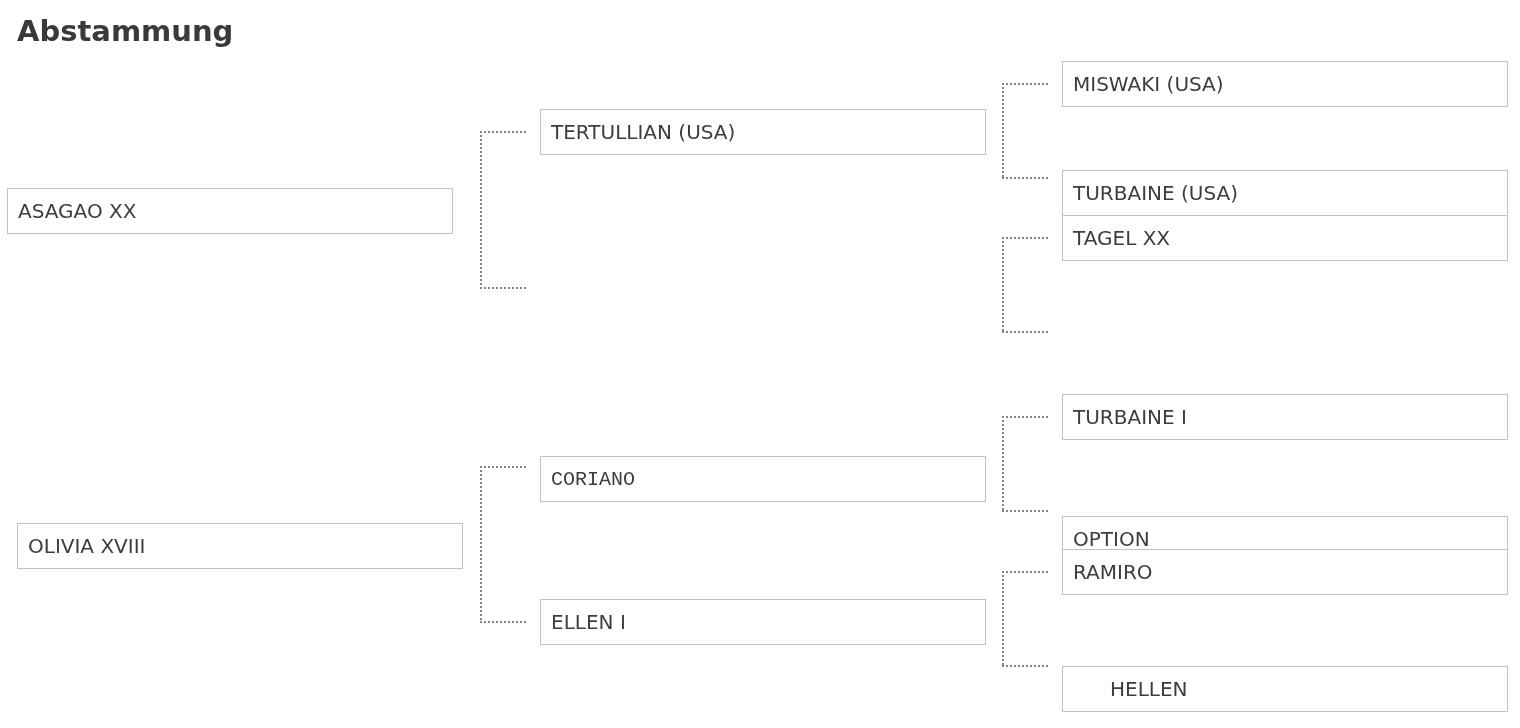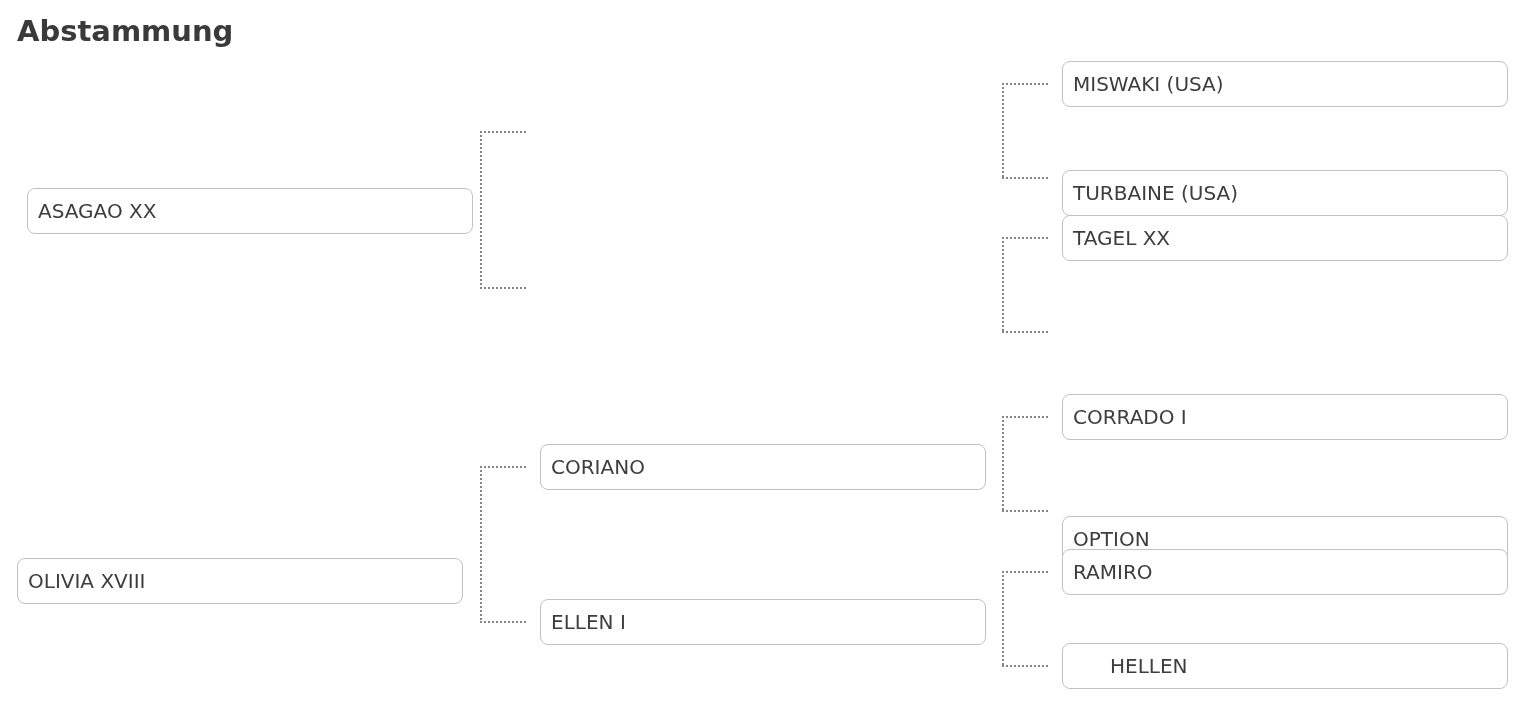--- a/index.html
+++ b/index.html
@@ -24,21 +24,21 @@
     line-height: 1.15;
     font-weight: bold;
     color: #3a3a3a;
   }
   .node {
     position: absolute;
     width: 446px;
     height: 46px;
     box-sizing: border-box;
     border: 1.5px solid #c2c2c2;
-    border-radius: 8px;
+    border-radius: 0;
     background: #ffffff;
     display: flex;
     align-items: center;
     padding: 0 12px 0 10px;
     font-size: 20px;
     color: #3d3d3d;
     white-space: nowrap;
     cursor: pointer;
   }
   .dot-h {
@@ -46,36 +46,36 @@
     height: 2px;
     background-image: repeating-linear-gradient(to right, #858585 0 2px, transparent 2px 4px);
   }
   .dot-v {
     position: absolute;
     width: 2px;
     background-image: repeating-linear-gradient(to bottom, #858585 0 2px, transparent 2px 4px);
   }
 
   
-  .n-1a { left: 27px;   top: 188px; }
-  .n-1b { left: 17px;   top: 523px; margin-top: 35px; }
+  .n-1a { left: 7px;   top: 188px; }
+  .n-1b { left: 17px;   top: 523px; }
   
   .n-2a { left: 540px;  top: 109px; }
   .n-2b { left: 540px;  top: 265px; }
-  .n-2c { left: 540px;  top: 444px; }
+  .n-2c { left: 540px;  top: 456px; font-family: Liberation Mono, monospace; }
   .n-2d { left: 540px;  top: 599px; text-align: center; }
   
   .n-3a { left: 1062px; top: 61px;  }
   .n-3b { left: 1062px; top: 155px; margin-top: 15px; }
   .n-3c { left: 1062px; top: 215px; }
   .n-3d { left: 1062px; top: 309px; }
   .n-3e { left: 1062px; top: 394px; }
   .n-3f { left: 1062px; top: 488px; margin-top: 28px; }
   .n-3g { left: 1062px; top: 549px; }
-  .n-3h { left: 1062px; top: 643px; padding-left: 47px; }
+  .n-3h { left: 1062px; top: 666px; padding-left: 47px; }
 
   
   .cA-v  { left: 480px;  top: 131px; height: 158px; }
   .cA-h1 { left: 480px;  top: 131px; width: 48px; }
   .cA-h2 { left: 480px;  top: 287px; width: 48px; }
   
   .cB-v  { left: 480px;  top: 466px; height: 157px; }
   .cB-h1 { left: 480px;  top: 466px; width: 48px; }
   .cB-h2 { left: 480px;  top: 621px; width: 48px; }
   
@@ -98,27 +98,28 @@
 </head>
 <body>
 
 <div class="stage">
 
   <h2 class="title">Abstammung</h2>
 
   <div class="node n-1a">ASAGAO XX</div>
   <div class="node n-1b">OLIVIA XVIII</div>
 
+  <div class="node n-2a">TERTULLIAN (USA)</div>
   <div class="node n-2c">CORIANO</div>
   <div class="node n-2d">ELLEN I</div>
 
   <div class="node n-3a">MISWAKI (USA)</div>
   <div class="node n-3b">TURBAINE (USA)</div>
   <div class="node n-3c">TAGEL XX</div>
-  <div class="node n-3e">CORRADO I</div>
+  <div class="node n-3e">TURBAINE I</div>
   <div class="node n-3f">OPTION</div>
   <div class="node n-3g">RAMIRO</div>
   <div class="node n-3h">HELLEN</div>
 
   <div class="dot-v cA-v"></div>
   <div class="dot-h cA-h1"></div>
   <div class="dot-h cA-h2"></div>
 
   <div class="dot-v cB-v"></div>
   <div class="dot-h cB-h1"></div>

